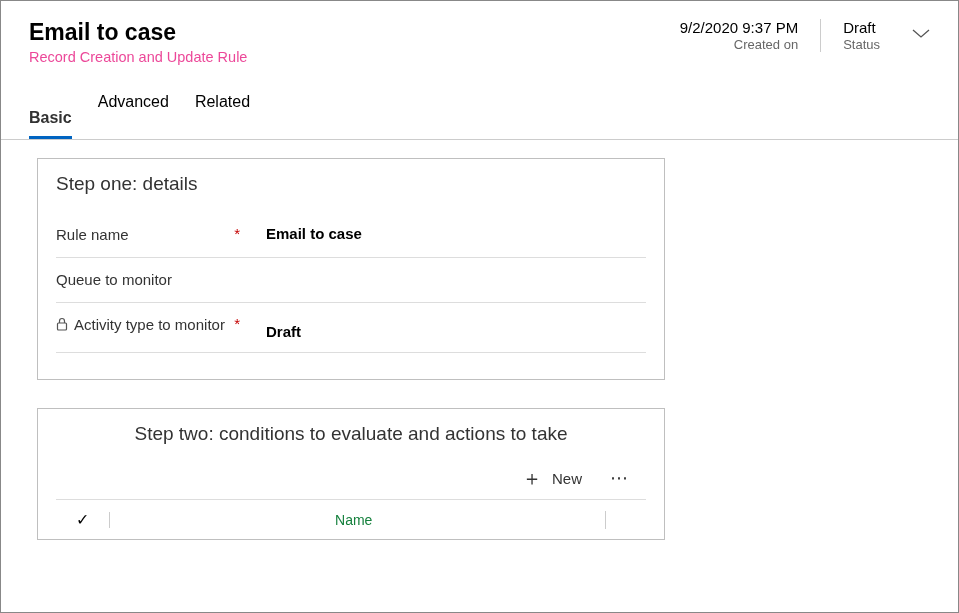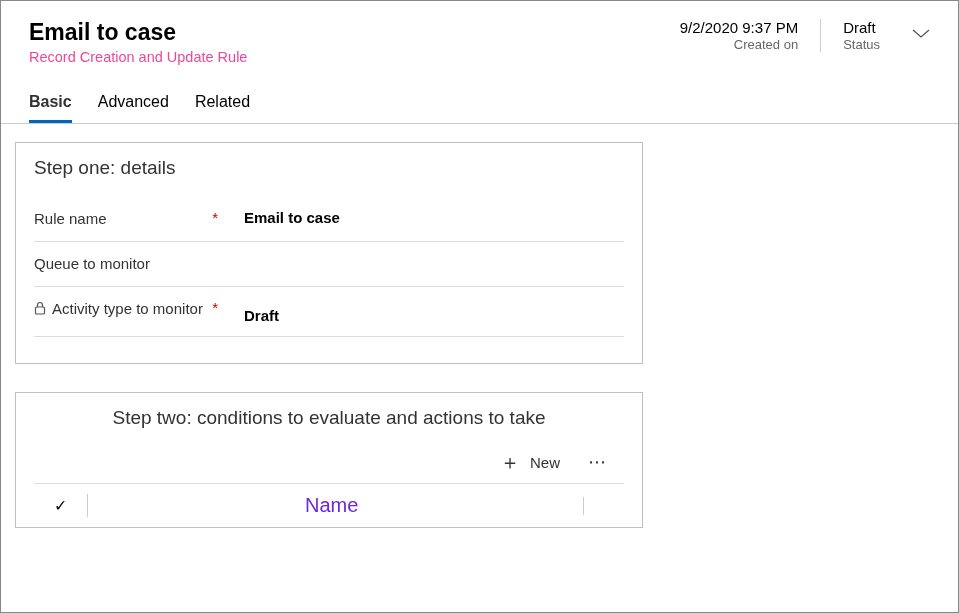--- a/index.html
+++ b/index.html
@@ -81,25 +81,26 @@
       padding: 4px 0 9px 0;
       font-size: 16px;
       color: #000;
       cursor: pointer;
       border-bottom: 3px solid transparent;
     }
     .tab.active {
       font-weight: 600;
       border-bottom-color: #0064c1;
       color: #323232;
+      margin-top: 16px;
     }
     .content-area {
       height: calc(613px - 152px);
       overflow-y: scroll;
-      padding: 18px 0 18px 14px;
+      padding: 18px 0 18px 36px;
       background: #fff;
     }
     .section-box {
       border: 1px solid #bfbfbf;
       padding: 14px 18px 26px 18px;
       margin-bottom: 28px;
       width: 628px;
       background: #fff;
     }
     .section-title {
@@ -199,22 +200,22 @@
       padding: 10px 0 0 20px;
       gap: 20px;
     }
     .check-icon {
       font-size: 16px;
       color: #000;
     }
     .grid-col-name {
       border-left: 1px solid #ccc;
       padding-left: 12px;
-      font-size: 20px;
-      color: #6d28d9;
+      font-size: 14px;
+      color: #15803d;
       flex: 1;
     }
     .grid-col-end {
       border-left: 1px solid #ccc;
       height: 18px;
       margin-right: 40px;
     }
     
     .content-area::-webkit-scrollbar {
       width: 16px;

